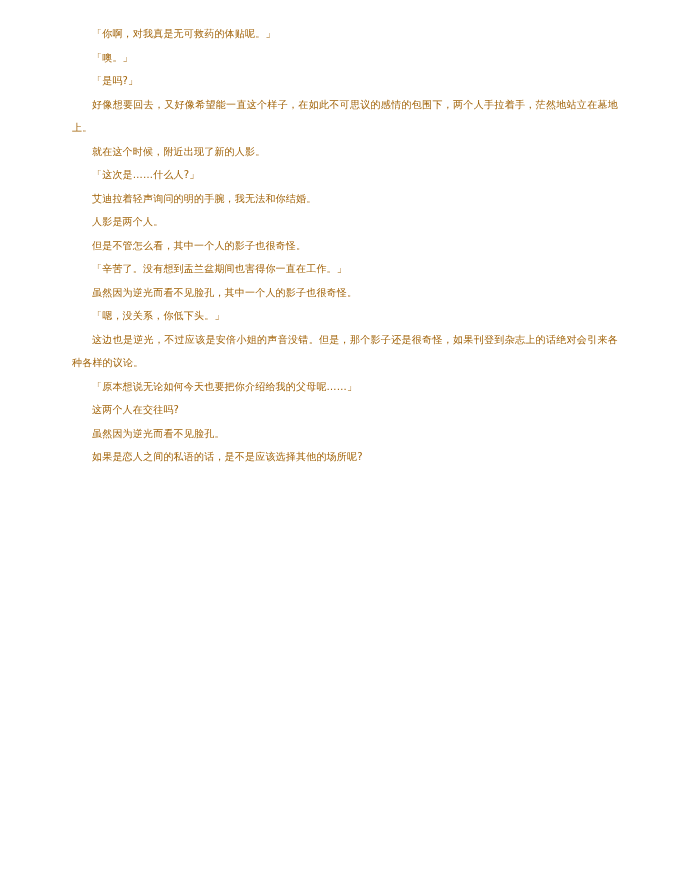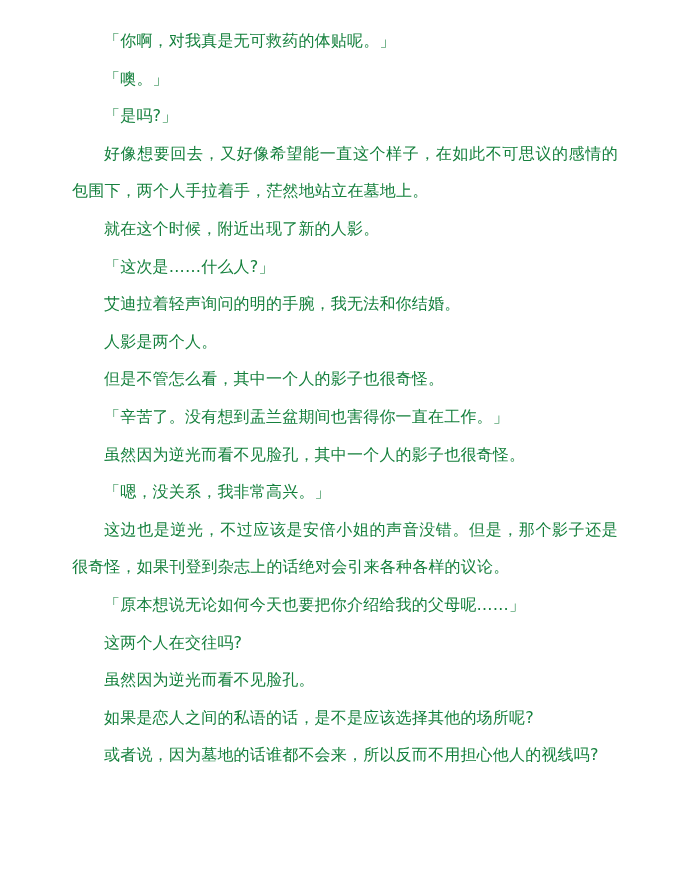--- a/index.html
+++ b/index.html
@@ -15,24 +15,24 @@
     overflow: hidden;
   }
   #page {
     box-sizing: border-box;
     width: 680px;
     height: 880px;
     padding: 22px 62px 10px 72px;
     background: #ffffff;
   }
   .para {
-    font-size: 16px;
+    font-size: 10px;
     line-height: 2.35;
     letter-spacing: 0.2px;
-    color: #15803d;
+    color: #a16207;
     margin: 0;
     text-align: justify;
     text-justify: inter-ideograph;
   }
   .para.indent {
     text-indent: 2em;
   }
   .para.quote {
     text-indent: 0;
     padding-left: 2em;
@@ -47,21 +47,20 @@
       <p class="para quote">「噢。」</p>
       <p class="para quote">「是吗?」</p>
       <p class="para indent">好像想要回去，又好像希望能一直这个样子，在如此不可思议的感情的包围下，两个人手拉着手，茫然地站立在墓地上。</p>
       <p class="para indent">就在这个时候，附近出现了新的人影。</p>
       <p class="para quote">「这次是……什么人?」</p>
       <p class="para indent">艾迪拉着轻声询问的明的手腕，我无法和你结婚。</p>
       <p class="para indent">人影是两个人。</p>
       <p class="para indent">但是不管怎么看，其中一个人的影子也很奇怪。</p>
       <p class="para quote">「辛苦了。没有想到盂兰盆期间也害得你一直在工作。」</p>
       <p class="para indent">虽然因为逆光而看不见脸孔，其中一个人的影子也很奇怪。</p>
-      <p class="para quote">「嗯，没关系，我非常高兴。」</p>
+      <p class="para quote">「嗯，没关系，你低下头。」</p>
       <p class="para indent">这边也是逆光，不过应该是安倍小姐的声音没错。但是，那个影子还是很奇怪，如果刊登到杂志上的话绝对会引来各种各样的议论。</p>
       <p class="para quote">「原本想说无论如何今天也要把你介绍给我的父母呢……」</p>
       <p class="para indent">这两个人在交往吗?</p>
       <p class="para indent">虽然因为逆光而看不见脸孔。</p>
       <p class="para indent">如果是恋人之间的私语的话，是不是应该选择其他的场所呢?</p>
-      <p class="para indent">或者说，因为墓地的话谁都不会来，所以反而不用担心他人的视线吗?</p>
     </div>
 </div>
 
 </body></html>

